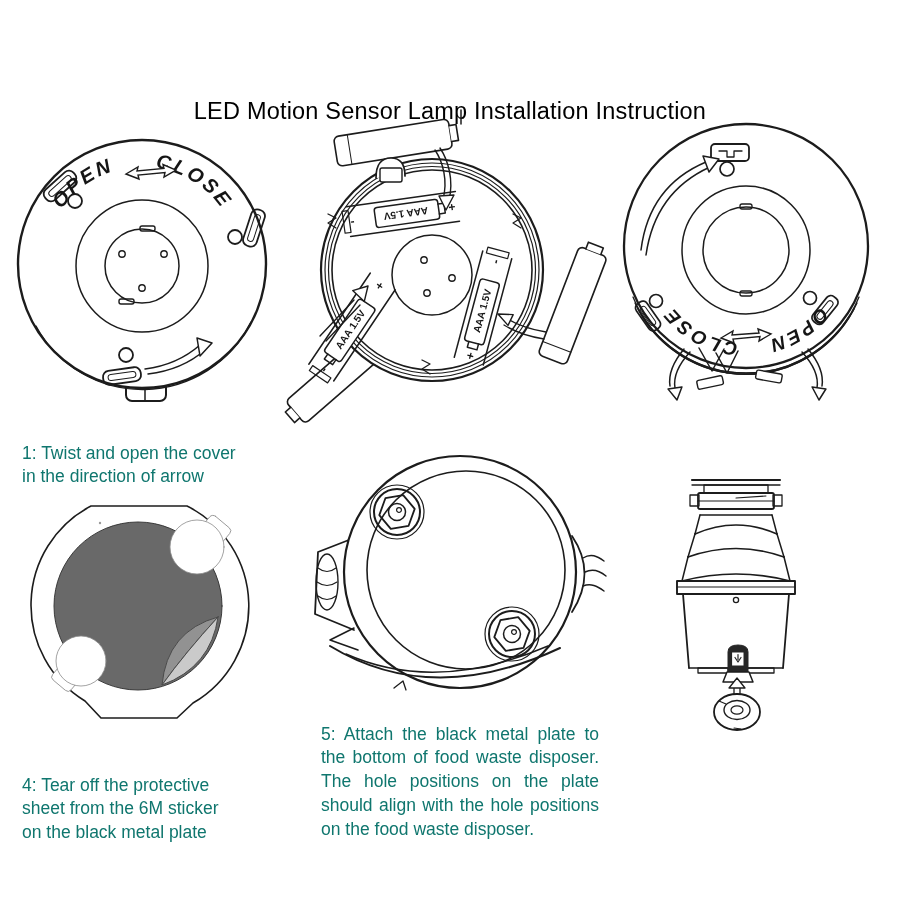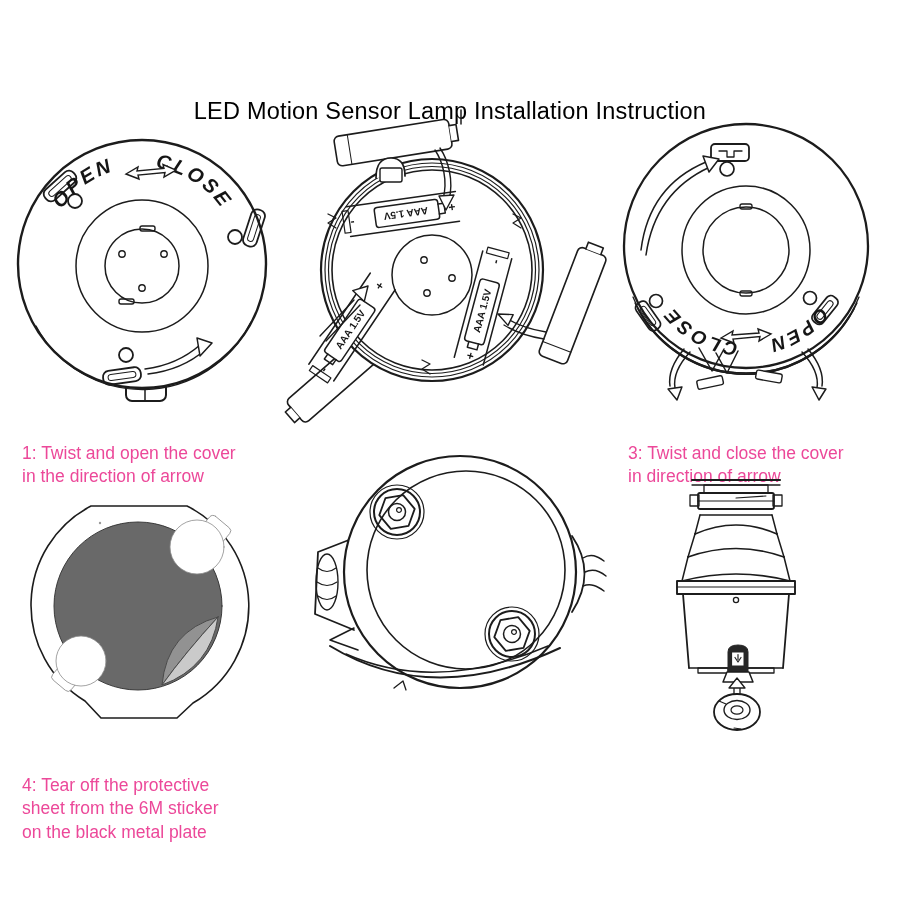--- a/index.html
+++ b/index.html
@@ -1,21 +1,21 @@
 <!DOCTYPE html>
 <html><head>
 <meta charset="utf-8">
 <style>
   html,body{margin:0;padding:0;background:#fff;}
   .page{position:relative;width:900px;height:900px;background:#fff;overflow:hidden;
         font-family:"Liberation Sans","DejaVu Sans",sans-serif;color:#0f0f0f;}
   .title{position:absolute;left:0;right:0;top:82px;text-align:center;
          font-size:23.5px;font-weight:400;letter-spacing:.2px;color:#000;}
   .fig{position:absolute;}
-  .caption{position:absolute;font-size:17.5px;line-height:1.37;white-space:pre-line;color:#ec4899;}
+  .caption{position:absolute;font-size:17.5px;line-height:1.37;white-space:pre-line;color:#0f766e;}
   .caption.justify{white-space:normal;text-align:justify;}
   svg{display:block;overflow:visible;}
   svg text{font-family:"Liberation Sans","DejaVu Sans",sans-serif;}
   .engrave{font-weight:bold;font-style:italic;letter-spacing:2.5px;fill:#151515;}
 </style>
 </head>
 <body>
 
 <div class="page">
 
@@ -219,22 +219,20 @@
         <path d="M 195 229 C 205 241 211 253 209 266"></path>
         <path d="M 206 280 L 199.1 267 L 212.9 269 Z" fill="#fff"></path>
       </g>
     </g>
     <text class="engrave" font-size="19">
       <textPath href="#arc3" startOffset="6%">OPEN</textPath>
       <textPath href="#arc3" startOffset="54%">CLOSE</textPath>
     </text>
     <path d="M 108 218 L 120 211 L 119 215 L 146 213 L 145 209 L 158 214 L 146 221 L 147 216.5 L 120 219 L 121 223 Z" fill="#fff" stroke="#1c1c1c" stroke-width="1.4"></path>
   </svg>
-  <p class="caption" style="left:628px;top:424px;width:262px">3: Twist and close the cover
-in direction of arrow</p>
 
   <svg class="fig" style="left:25px;top:485px" width="230" height="250" viewBox="0 0 230 250">
     <g stroke-linejoin="round" stroke-linecap="round">
       <path d="M 66 21 L 162 21 A 112 112 0 0 1 168 218 L 152 233 L 76 233 L 60 216 A 112 112 0 0 1 66 21 Z" fill="#fff" stroke="#1c1c1c" stroke-width="1.6"></path>
       <circle cx="113" cy="121" r="84" fill="#696969" stroke="#3a3a3a" stroke-width="1"></circle>
       <g fill="#fff" stroke="#8a8a8a" stroke-width="0.8">
         <rect x="176" y="34" width="26" height="26" rx="4" transform="rotate(40 189 47)"></rect>
         <circle cx="172" cy="62" r="27"></circle>
       </g>
       <g fill="#fff" stroke="#8a8a8a" stroke-width="0.8">
@@ -281,20 +279,21 @@
       <circle cx="166" cy="118" r="99" stroke-width="1.6"></circle>
       <use href="#hexbolt" x="97" y="60"></use>
       <use href="#hexbolt" x="212" y="182"></use>
       <g>
         <path d="M 30 194 Q 132 256 260 196" stroke-width="2"></path>
         <path d="M 46 202 Q 136 242 248 194" stroke-width="1.4"></path>
         <path d="M 94 236 l 9 -7 l 3 9" stroke-width="1.3"></path>
       </g>
     </g>
   </svg>
+  <p class="caption justify" style="left:321px;top:705px;width:278px">5: Attach the black metal plate to the bottom of food waste disposer. The hole positions on the plate should align with the hole positions on the food waste disposer.</p>
 
   <svg class="fig" style="left:640px;top:468px" width="195" height="285" viewBox="0 0 195 285">
     <g fill="none" stroke="#1c1c1c" stroke-linecap="round" stroke-linejoin="round">
       <g>
         <line x1="52" y1="12" x2="140" y2="12" stroke-width="2.2"></line>
         <line x1="52" y1="17" x2="140" y2="17" stroke-width="1.3"></line>
         <rect x="64" y="17" width="64" height="8" stroke-width="1.3"></rect>
       </g>
       <g>
         <rect x="58" y="25" width="76" height="16" rx="2" stroke-width="1.8"></rect>

